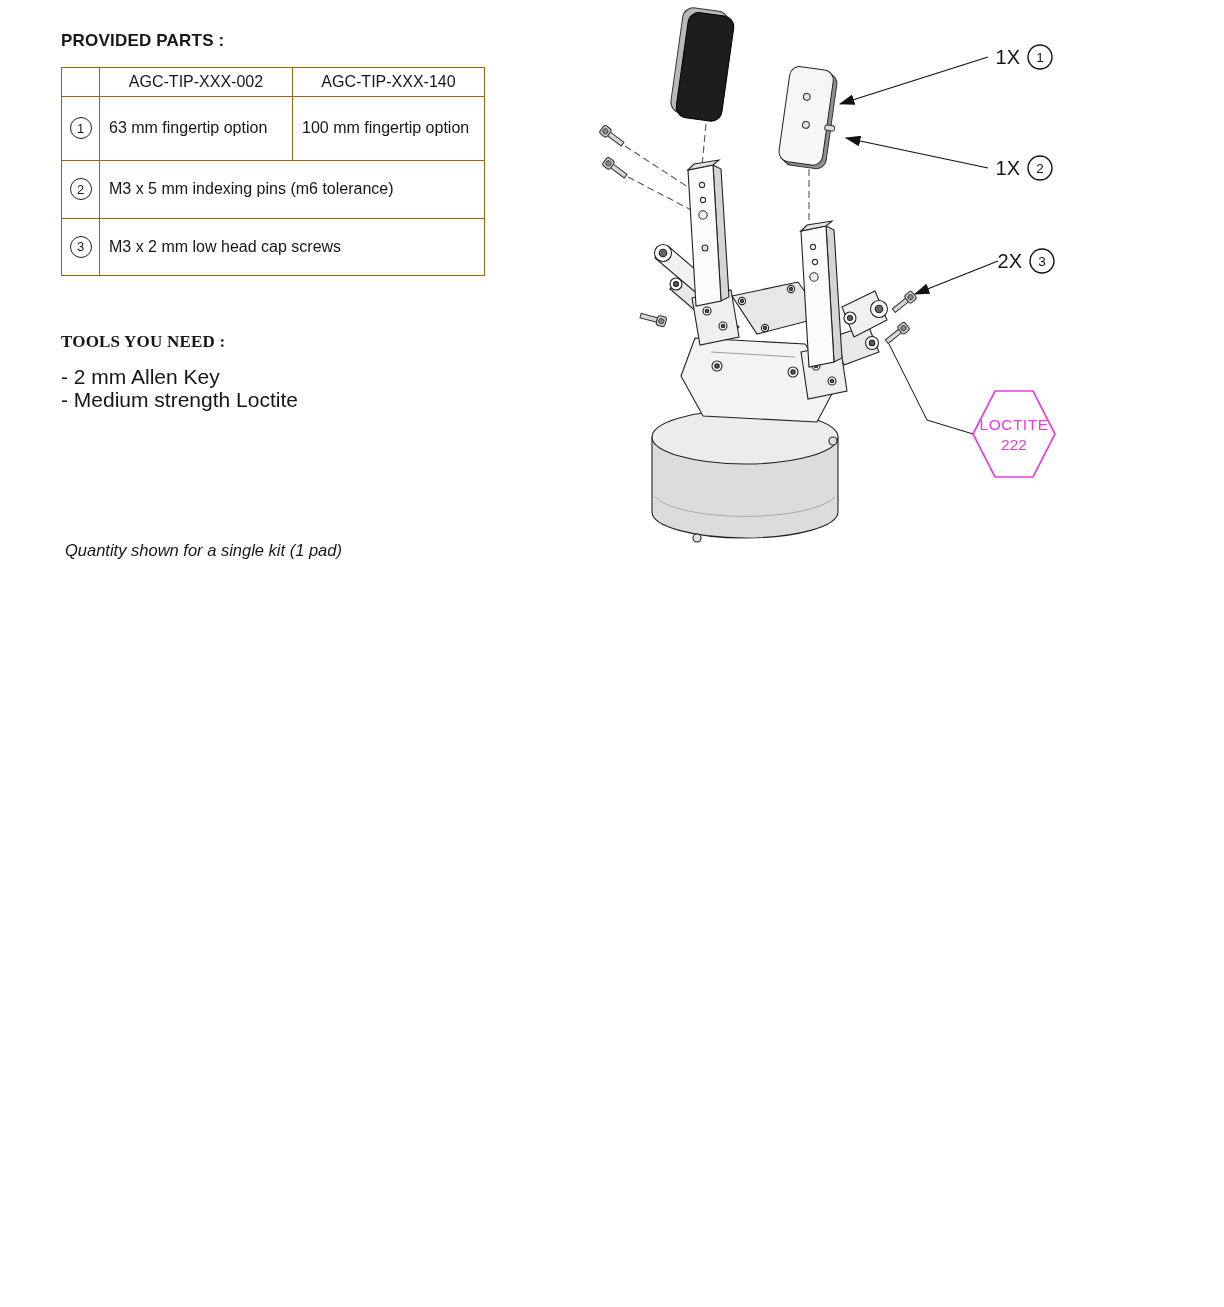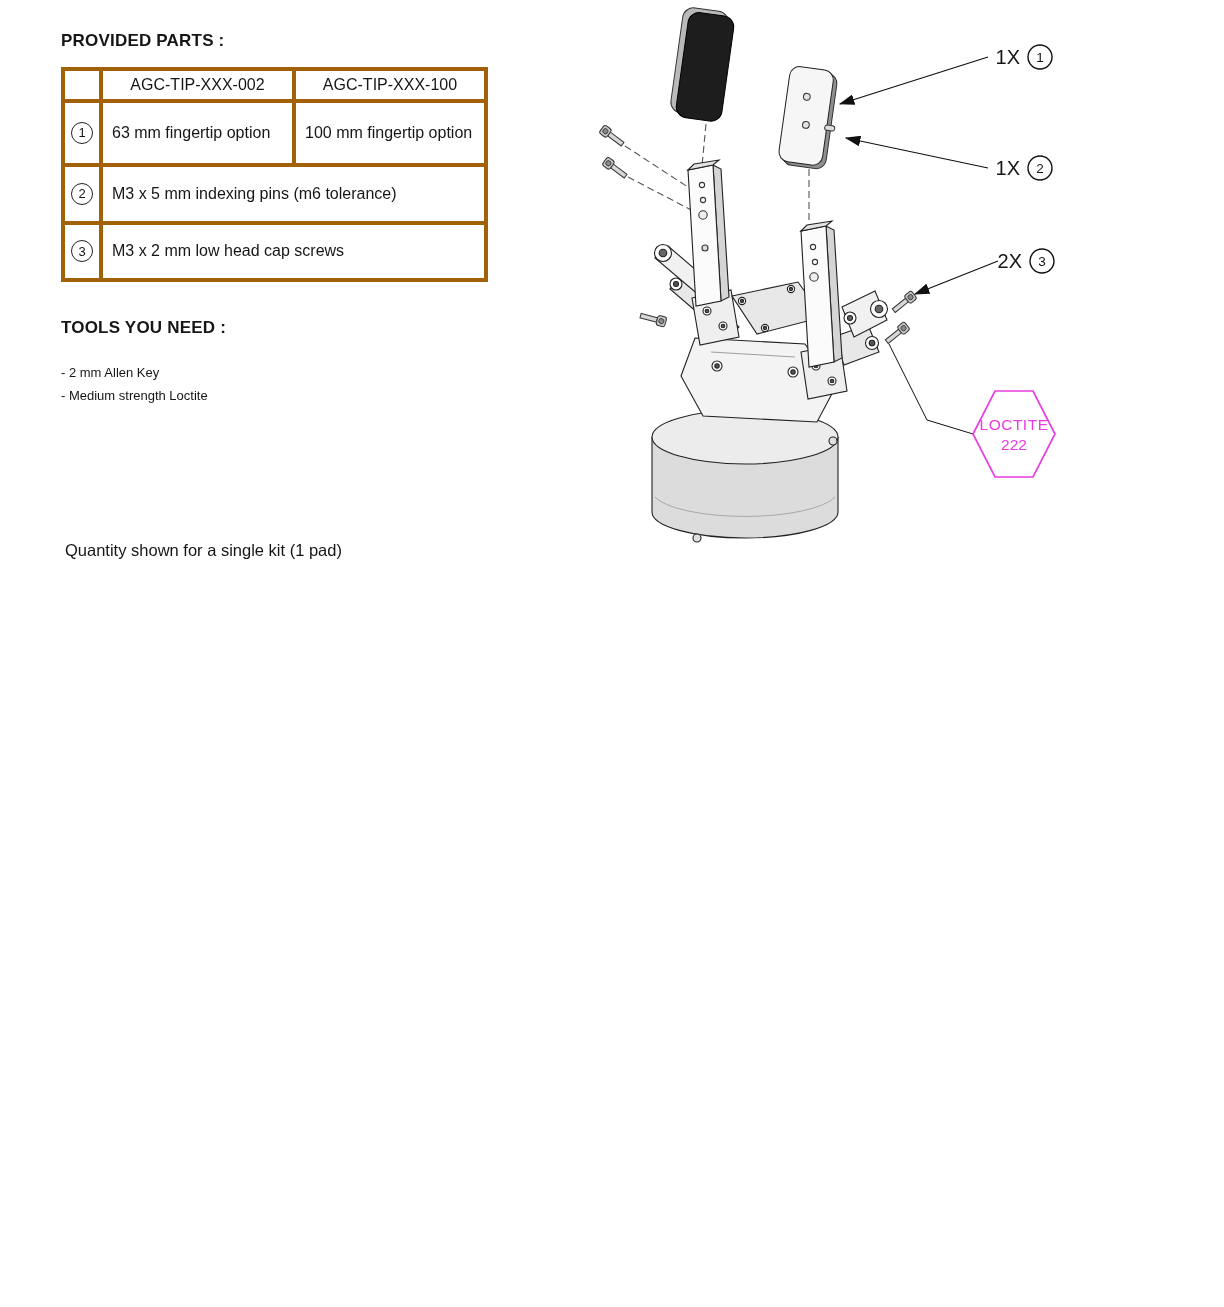--- a/index.html
+++ b/index.html
@@ -6,42 +6,42 @@
   html,body { background:#fff; }
   body {
     width:1224px; height:1307px; position:relative;
     font-family:"Liberation Sans","DejaVu Sans",sans-serif;
     color:#161616;
   }
   .page { position:relative; width:1224px; height:919px; background:#fff; overflow:hidden; }
 
   .heading { position:absolute; font-size:17px; font-weight:600; letter-spacing:.2px; }
   #provided-heading { left:61px; top:31px; }
-  #tools-heading    { left:61px; top:318px; }
+  #tools-heading    { left:61px; top:332px;font-family:Liberation Serif, serif; }
 
   .parts-table { position:absolute; left:61px; top:67px; width:423px; border-collapse:collapse; table-layout:fixed; }
   .parts-table th, .parts-table td {
-    border:4px solid #a16207; font-size:16px; font-weight:400;
+    border:1px solid #a16207; font-size:16px; font-weight:400;
     padding:5px 9px; vertical-align:middle; text-align:left; line-height:1.35;
   }
   .parts-table th { text-align:center; height:28px; padding:3px 6px; }
   .parts-table tr.r1 { height:64px; }
   .parts-table tr.r2 { height:58px; }
   .parts-table tr.r3 { height:57px; }
   .num-cell { text-align:center !important; padding:4px 2px !important; }
   .circle-num {
     display:inline-flex; width:22px; height:22px; border:1.4px solid #222; border-radius:50%;
     align-items:center; justify-content:center; font-size:13px; line-height:1;
   }
 
-  .tool-line { position:absolute; left:61px; font-size:13px; }
+  .tool-line { position:absolute; left:61px; font-size:21px; }
   #tool-0 { top:365px; }
   #tool-1 { top:388px;text-align:right; }
 
-  #note { position:absolute; left:65px; top:541px; font-size:16.5px; }
+  #note { position:absolute; left:65px; top:541px; font-size:16.5px; font-style:italic; }
 
   .diagram { position:absolute; left:545px; top:0px; }
   .diagram text { font-family:"Liberation Sans","DejaVu Sans",sans-serif; }
 
   .footer-bar { position:absolute; left:0; top:1232px; width:1224px; height:75px; background:#ebebeb; }
   .book-circle {
     position:absolute; left:62px; top:10px; width:56px; height:56px; border-radius:50%;
     background:#2aabe2; display:flex; align-items:center; justify-content:center; cursor:pointer;
   }
 </style>
@@ -55,21 +55,21 @@
   <table class="parts-table">
     <colgroup>
         <col style="width:38px">
         <col style="width:193px">
         <col style="width:192px">
       </colgroup>
     <tbody>
         <tr>
       <th class="num-cell"></th>
       <th>AGC-TIP-XXX-002</th>
-      <th>AGC-TIP-XXX-100</th>
+      <th>AGC-TIP-XXX-140</th>
     </tr>
     <tr class="r1">
       <td class="num-cell"><span class="circle-num">1</span></td>
       <td>63 mm fingertip option</td>
       <td>100 mm fingertip option</td>
     </tr>
     <tr class="r2">
       <td class="num-cell"><span class="circle-num">2</span></td>
       <td colspan="2">M3 x 5 mm indexing pins (m6 tolerance)</td>
     </tr>

